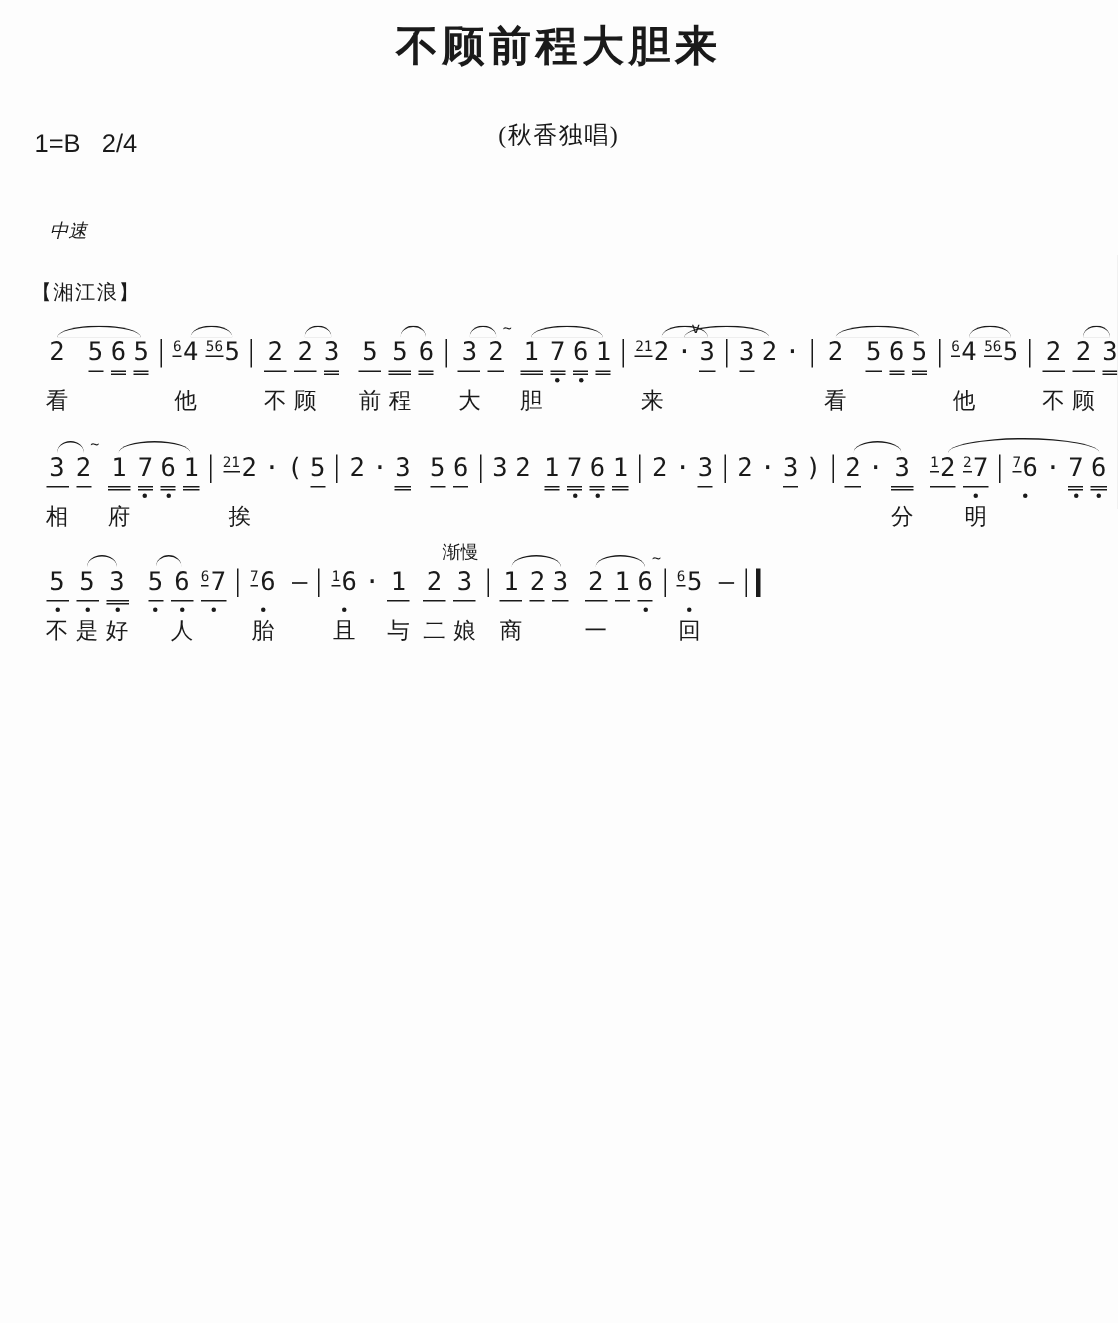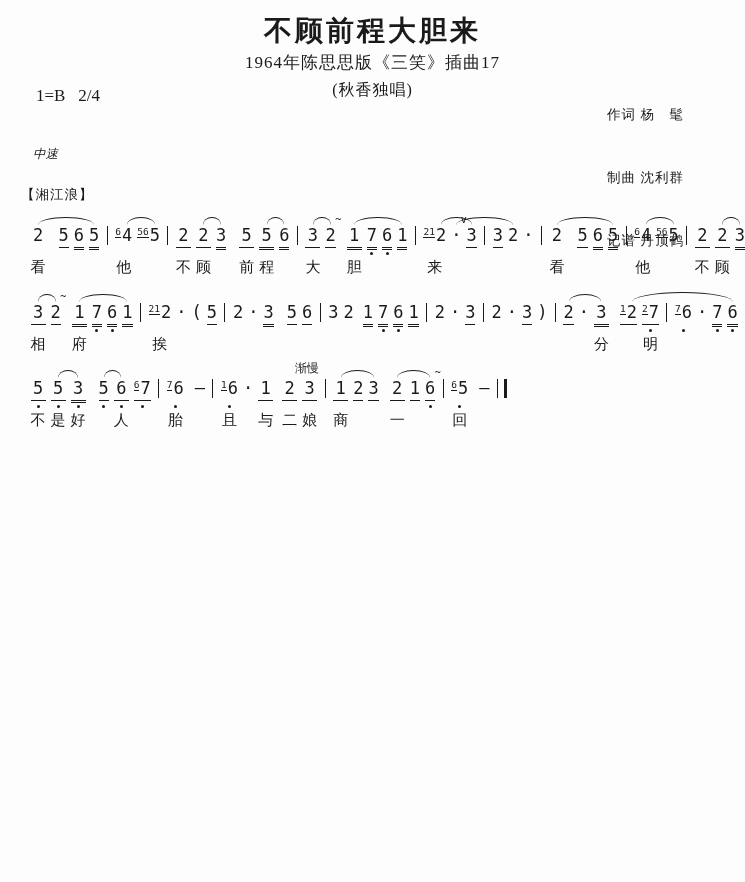--- a/index.html
+++ b/index.html
@@ -3,22 +3,22 @@
 <meta charset="utf-8">
 <style>
   html,body{margin:0;padding:0;background:#e8e8e8;}
   #page{position:relative;width:745px;height:882px;background:#fdfdfd;color:#1a1a1a;
         font-family:"Liberation Serif","DejaVu Serif",serif;overflow:hidden;margin:0 auto;}
   .title{position:absolute;top:12px;left:0;width:100%;text-align:center;
          font-size:28px;letter-spacing:3px;font-weight:600;}
   .subtitle{position:absolute;top:51px;left:0;width:100%;text-align:center;font-size:17px;letter-spacing:1px;}
   .performer{position:absolute;top:80px;left:0;width:100%;text-align:center;font-size:16px;letter-spacing:1px;}
   .credits{position:absolute;left:607px;top:62px;font-size:13.5px;line-height:21px;letter-spacing:1px;white-space:pre;}
-  .keysig{position:absolute;left:36px;top:86px;font-size:17px;
-          font-family:Liberation Serif, serif;white-space:pre;}
+  .keysig{position:absolute;left:23px;top:86px;font-size:17px;
+          font-family:Liberation Sans, sans-serif;white-space:pre;}
   .tempo{position:absolute;left:33px;top:146px;font-size:12.5px;font-style:italic;}
   .section{position:absolute;left:21px;top:186px;font-size:13.5px;letter-spacing:1px;text-align:right;}
   .tempo-mark{position:absolute;left:295px;top:360px;font-size:12px;}
   
   .mline{position:absolute;left:28px;display:flex;align-items:flex-start;white-space:nowrap;}
   .measure{display:flex;align-items:flex-start;}
   .tok{display:inline-flex;flex-direction:column;align-items:center;position:relative;padding:0 2.5px;}
   .note{height:20px;display:flex;align-items:flex-end;}
   .main{font-family:"DejaVu Sans Mono","Liberation Mono",monospace;font-size:17px;line-height:20px;}
   .grace{font-family:"DejaVu Sans Mono","Liberation Mono",monospace;font-size:9.5px;line-height:1;
@@ -34,27 +34,21 @@
   .bar.final{width:6px;background:transparent;border-left:1.5px solid #1a1a1a;border-right:3.5px solid #1a1a1a;}
   .sp{flex:0 0 auto;}
   .slur{position:absolute;height:7px;border-top:1.2px solid #1a1a1a;
         border-radius:50% 50% 0 0/100% 100% 0 0;pointer-events:none;}
 </style>
 </head>
 <body>
 
 <div id="page">
   <div class="title">不顾前程大胆来</div>
-  <div class="subtitle">1964年陈思思版《三笑》插曲17</div>
   <div class="performer">(秋香独唱)</div>
-  <div class="credits">
-    <div>作词 杨　髦</div>
-    <div>制曲 沈利群</div>
-    <div>记谱 丹顶鹤</div>
-  </div>
   <div class="keysig">1=B   2/4</div>
   <div class="tempo">中速</div>
   <div class="section">【湘江浪】</div>
   <div class="tempo-mark">渐慢</div>
   <div id="score">
       <div class="mline" style="top: 225px;">
         <div class="measure">
           <div class="tok">
             <div class="note">
               <div class="main">2</div>

